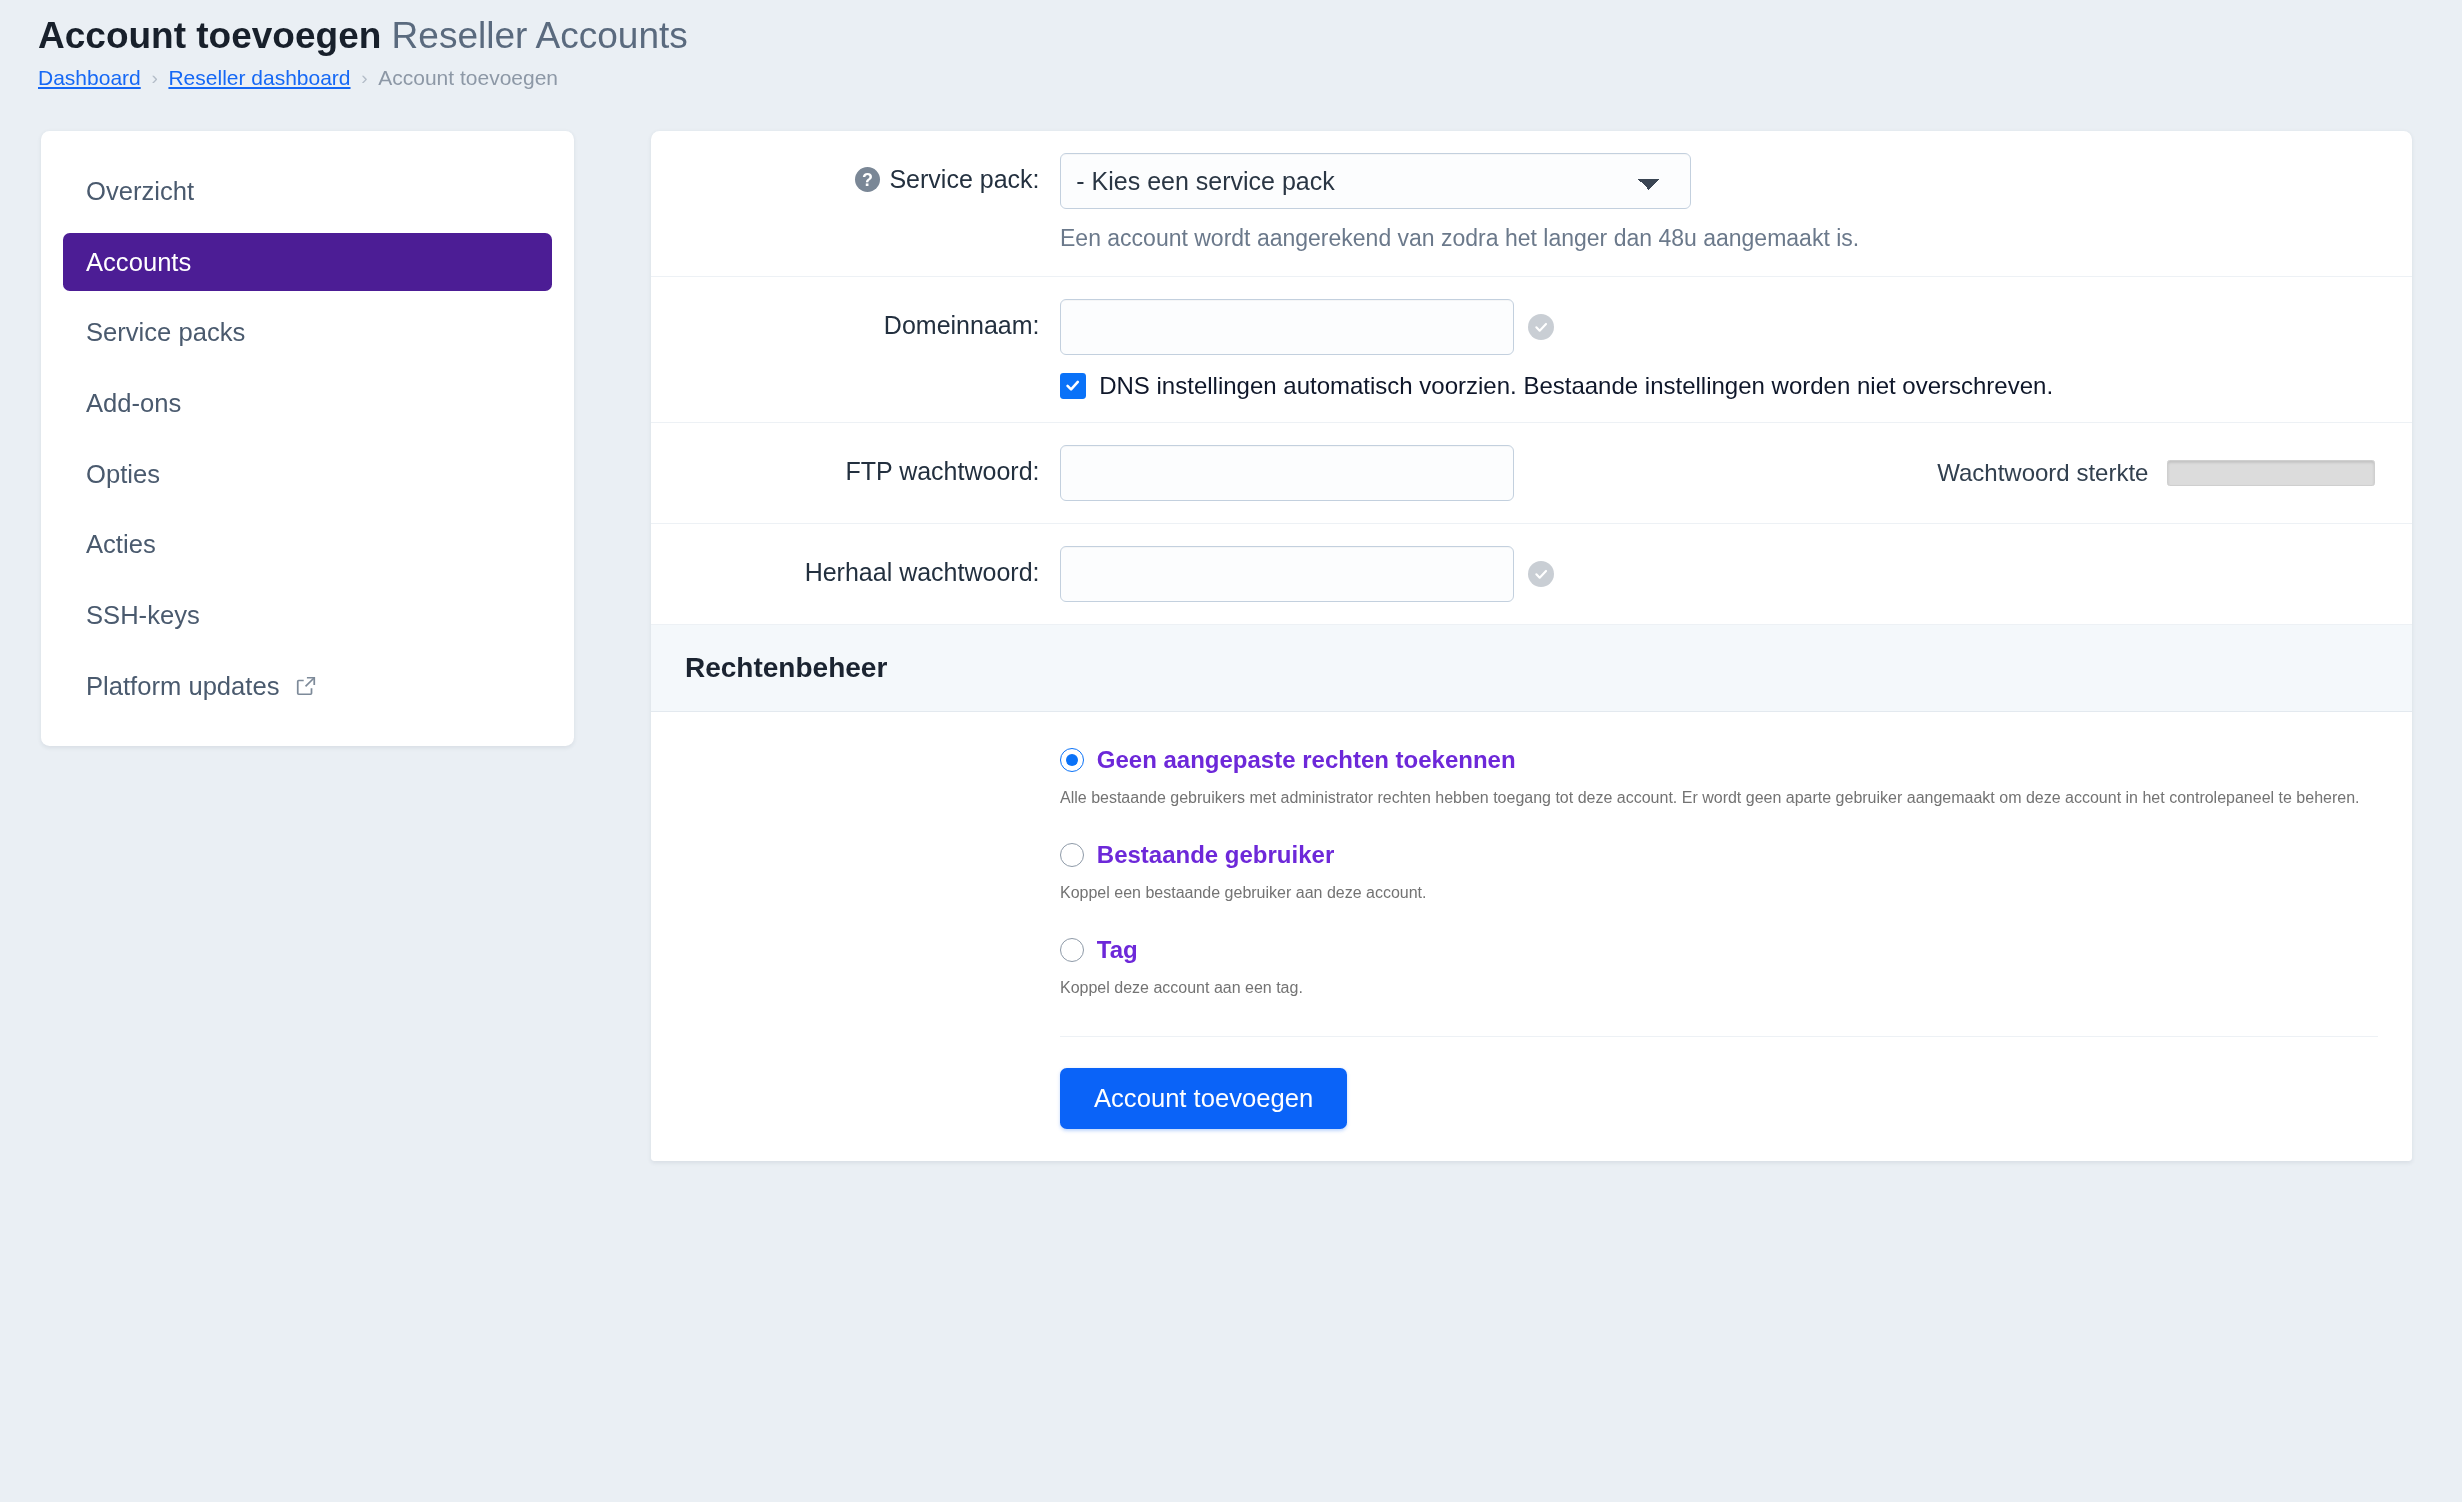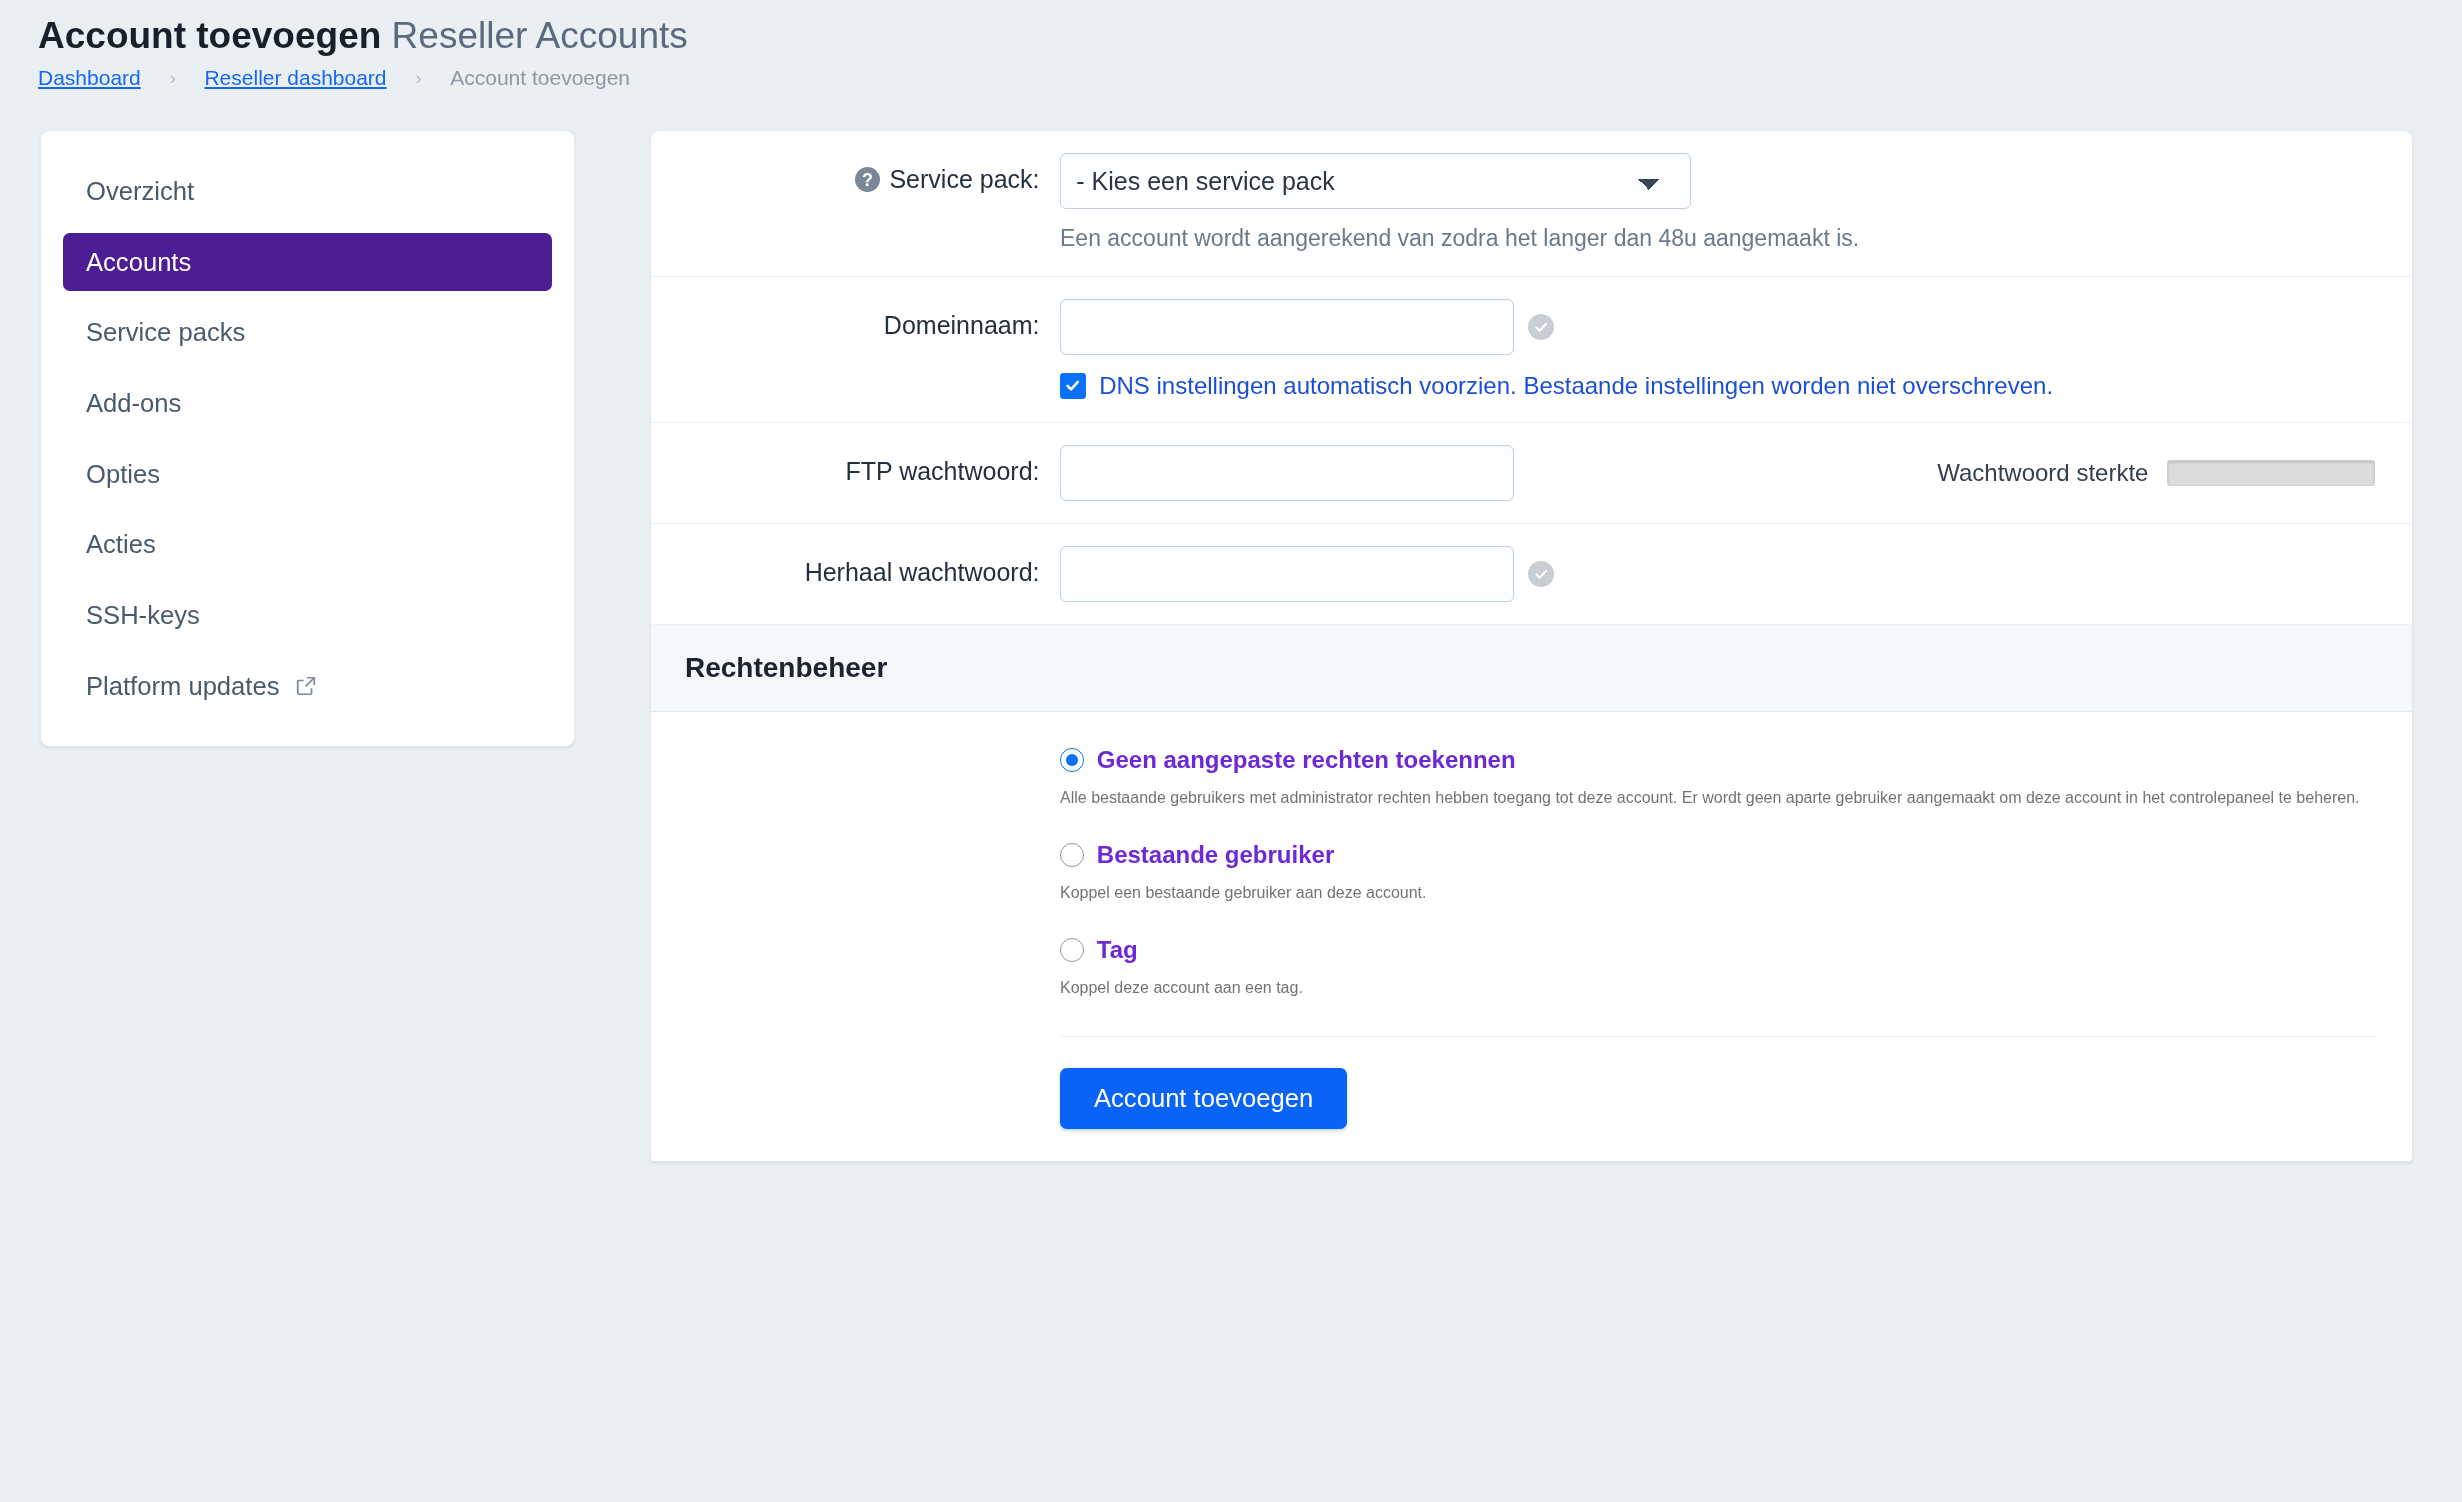--- a/index.html
+++ b/index.html
@@ -30,21 +30,21 @@
   }
   .page-title .light {
     font-weight: normal;
     color: #5a6a7e;
   }
   .breadcrumb {
     font-size: 21px;
     color: #8d98a6;
     display: flex;
     align-items: center;
-    gap: 27px;
+    gap: 9px;
     white-space: nowrap;
   }
   .breadcrumb a {
     color: #1568f5;
     text-decoration: underline;
   }
   .breadcrumb .sep {
     color: #b4bdc8;
     font-size: 19px;
     padding: 0 1.7px;
@@ -201,21 +201,21 @@
   }
   .cbox {
     width: 25.6px; height: 25.6px;
     border-radius: 3.4px;
     background: #0a72f8;
     display: inline-flex;
     align-items: center;
     justify-content: center;
     flex: 0 0 25.6px;
   }
-  .check-line .txt { font-size: 24px; color: #1d4ed8; white-space: nowrap; }
+  .check-line .txt { font-size: 24px; color: #0f172a; white-space: nowrap; }
 
   .pw-row { display: flex; align-items: center; width: 100%; }
   .pw-strength {
     margin-left: auto;
     display: flex;
     align-items: center;
     gap: 19px;
     padding-right: 2.6px;
   }
   .pw-strength .lbl { font-size: 24px; color: #32404f; white-space: nowrap; }

